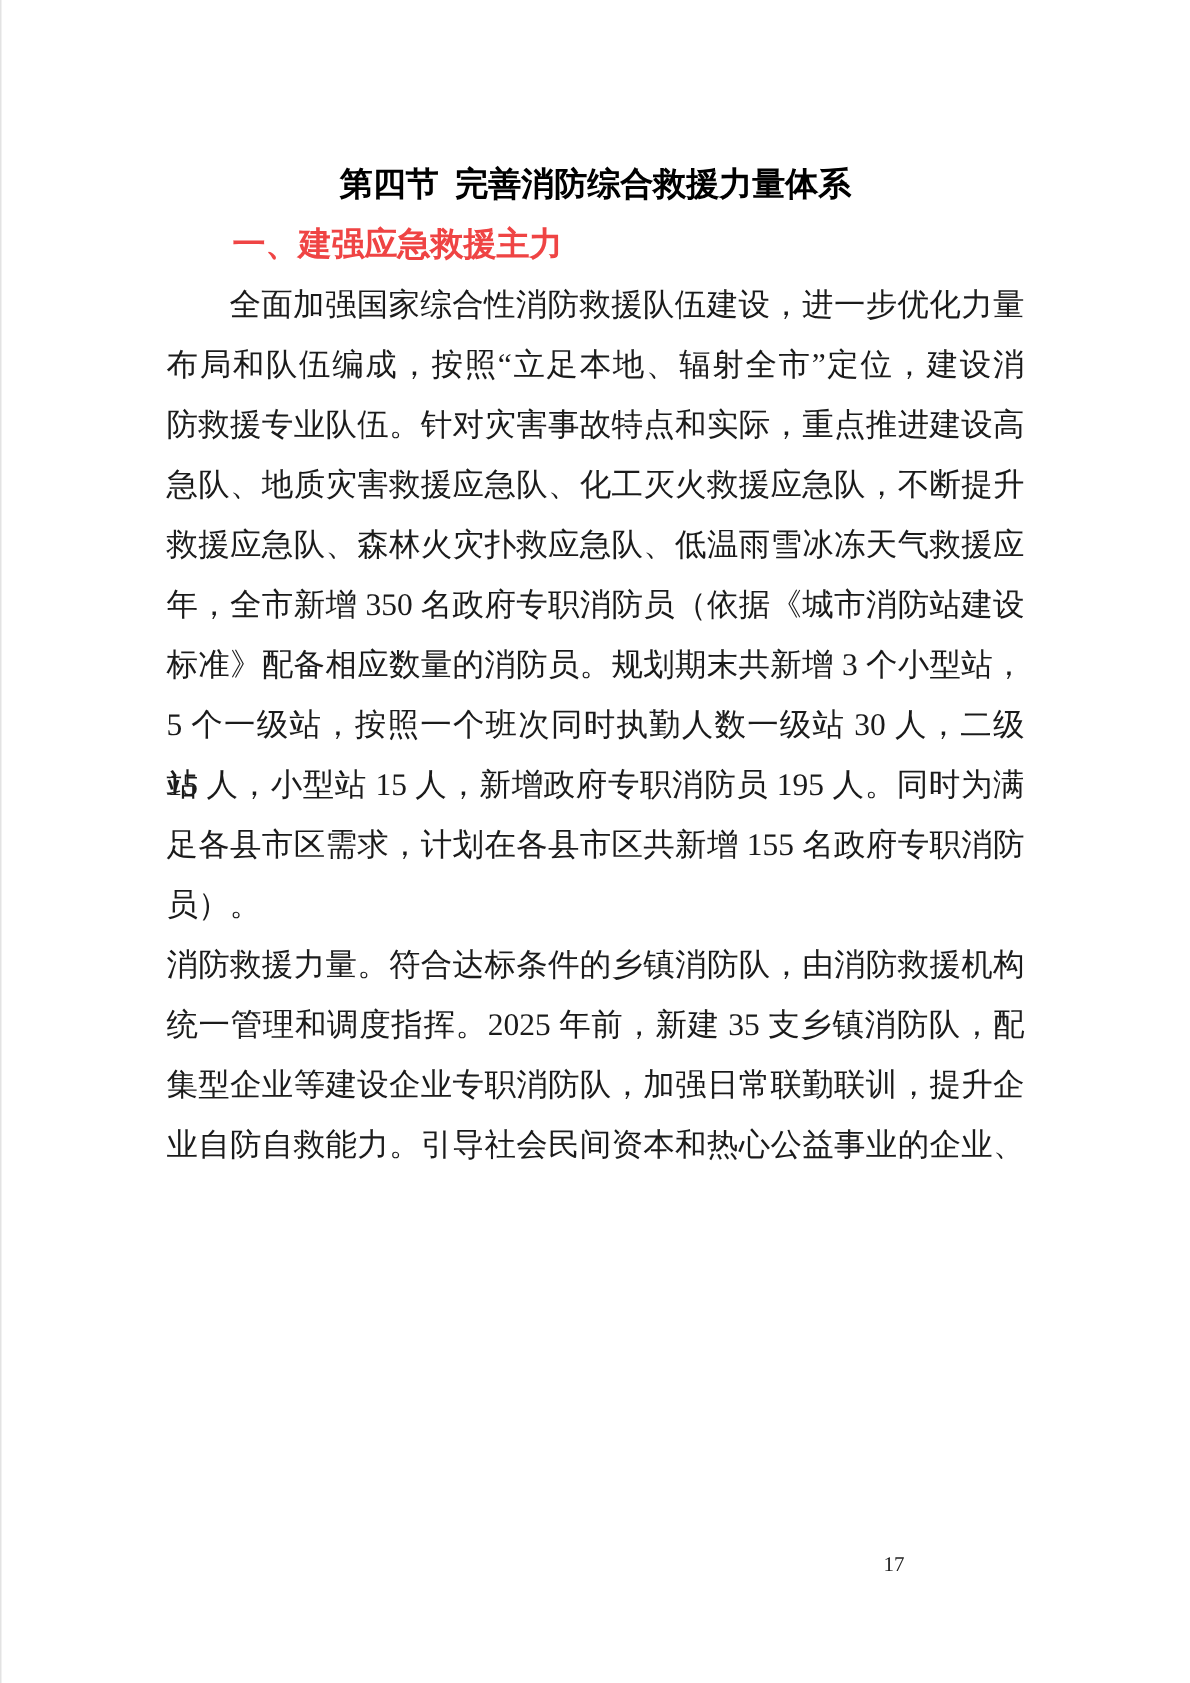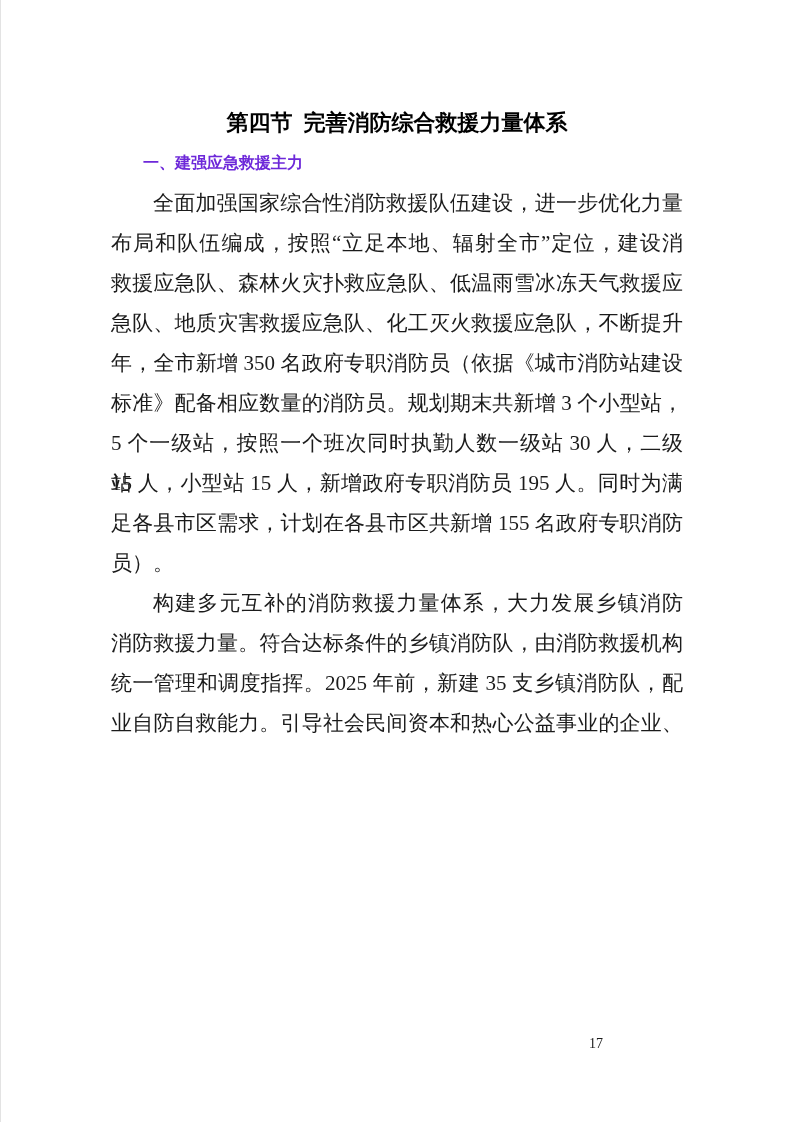--- a/index.html
+++ b/index.html
@@ -45,28 +45,28 @@
     font-weight: bold;
     line-height: 40px;
     height: 40px;
     text-align: center;
     text-align-last: center;
     white-space: pre-wrap;
     color: #000000;
   }
   .sub-heading {
     font-family: "Liberation Sans", "DejaVu Sans", sans-serif;
-    font-size: 16px;
+    font-size: 22px;
     font-weight: bold;
     line-height: 40px;
     height: 40px;
     text-indent: 2em;
     text-align: right;
     text-align-last: left;
-    color: #6d28d9;
+    color: #ef4444;
   }
   .page-number {
     position: absolute;
     right: 111px;
     top: 1036px;
     font-family: "Liberation Serif", "DejaVu Serif", serif;
     font-size: 14px;
     color: #1b1b1b;
     text-align: right;
   }
@@ -76,31 +76,32 @@
 
 <div class="page">
   <div class="content">
 
     <div class="doc-title">第四节  完善消防综合救援力量体系</div>
 
     <div class="sub-heading">一、建强应急救援主力</div>
 
     <div class="line first">全面加强国家综合性消防救援队伍建设，进一步优化力量</div>
     <div class="line">布局和队伍编成，按照“立足本地、辐射全市”定位，建设消</div>
+    <div class="line">防救援专业队伍。针对灾害事故特点和实际，重点推进建设高</div>
+    <div class="line">急队、地质灾害救援应急队、化工灭火救援应急队，不断提升</div>
     <div class="line">救援应急队、森林火灾扑救应急队、低温雨雪冰冻天气救援应</div>
-    <div class="line">急队、地质灾害救援应急队、化工灭火救援应急队，不断提升</div>
     <div class="line">年，全市新增 350 名政府专职消防员（依据《城市消防站建设</div>
     <div class="line">标准》配备相应数量的消防员。规划期末共新增 3 个小型站，</div>
     <div class="line">5 个一级站，按照一个班次同时执勤人数一级站 30 人，二级站</div>
     <div class="line">15 人，小型站 15 人，新增政府专职消防员 195 人。同时为满</div>
     <div class="line">足各县市区需求，计划在各县市区共新增 155 名政府专职消防</div>
     <div class="line last">员）。</div>
 
 
-    <div class="line first">构建多元互补的消防救援力量体系，大力发展乡镇消防</div>
     <div class="line">消防救援力量。符合达标条件的乡镇消防队，由消防救援机构</div>
     <div class="line">统一管理和调度指挥。2025 年前，新建 35 支乡镇消防队，配</div>
+    <div class="line">集型企业等建设企业专职消防队，加强日常联勤联训，提升企</div>
     <div class="line">业自防自救能力。引导社会民间资本和热心公益事业的企业、</div>
 
   </div>
 
   <div class="page-number">17</div>
 </div>
 
 </body></html>

